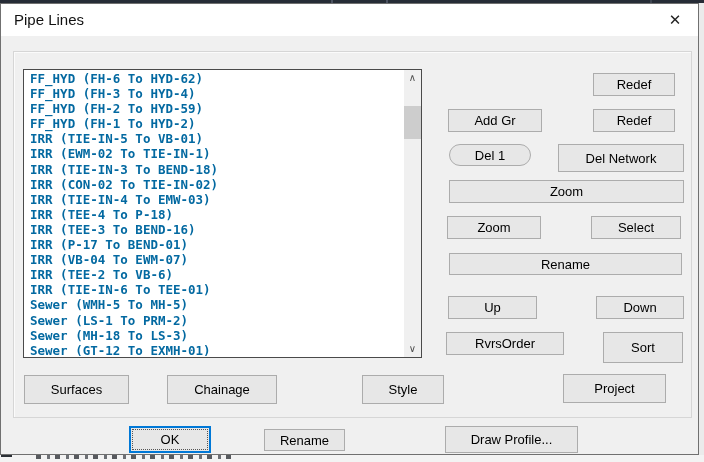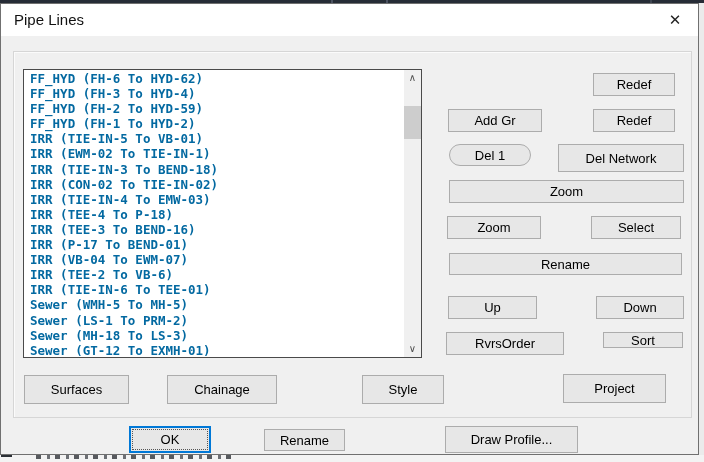--- a/index.html
+++ b/index.html
@@ -72,21 +72,21 @@
   .btn-redef2     { left:592px; top:105px; width:82px;  height:23px; }
   .btn-del1       { left:448px; top:140px; width:82px;  height:22px;border-radius:11px; }
   .btn-delnetwork { left:557px; top:140px; width:126px; height:28px; }
   .btn-flip       { left:448px; top:176px; width:235px; height:23px; }
   .btn-zoom       { left:446px; top:212px; width:94px;  height:23px; }
   .btn-select     { left:590px; top:212px; width:90px;  height:23px; }
   .btn-rename     { left:448px; top:249px; width:233px; height:22px; }
   .btn-up         { left:447px; top:292px; width:89px;  height:23px; }
   .btn-down       { left:595px; top:292px; width:88px;  height:23px; }
   .btn-rvrsorder  { left:445px; top:328px; width:118px; height:23px; }
-  .btn-sort       { left:602px; top:328px; width:80px;  height:16px; }
+  .btn-sort       { left:602px; top:328px; width:80px;  height:31px; }
 
   .btn-surfaces   { left:23px;  top:371px; width:105px; height:29px; }
   .btn-chainage   { left:166px; top:371px; width:110px; height:29px; }
   .btn-style      { left:361px; top:371px; width:82px;  height:29px; }
   .btn-project    { left:562px; top:370px; width:103px; height:29px; }
 
   .btn-ok {
     left:128px; top:422px; width:82px; height:27px;
     border:2px solid #0078d7; position:absolute; background:#e7e7e7;
   }

